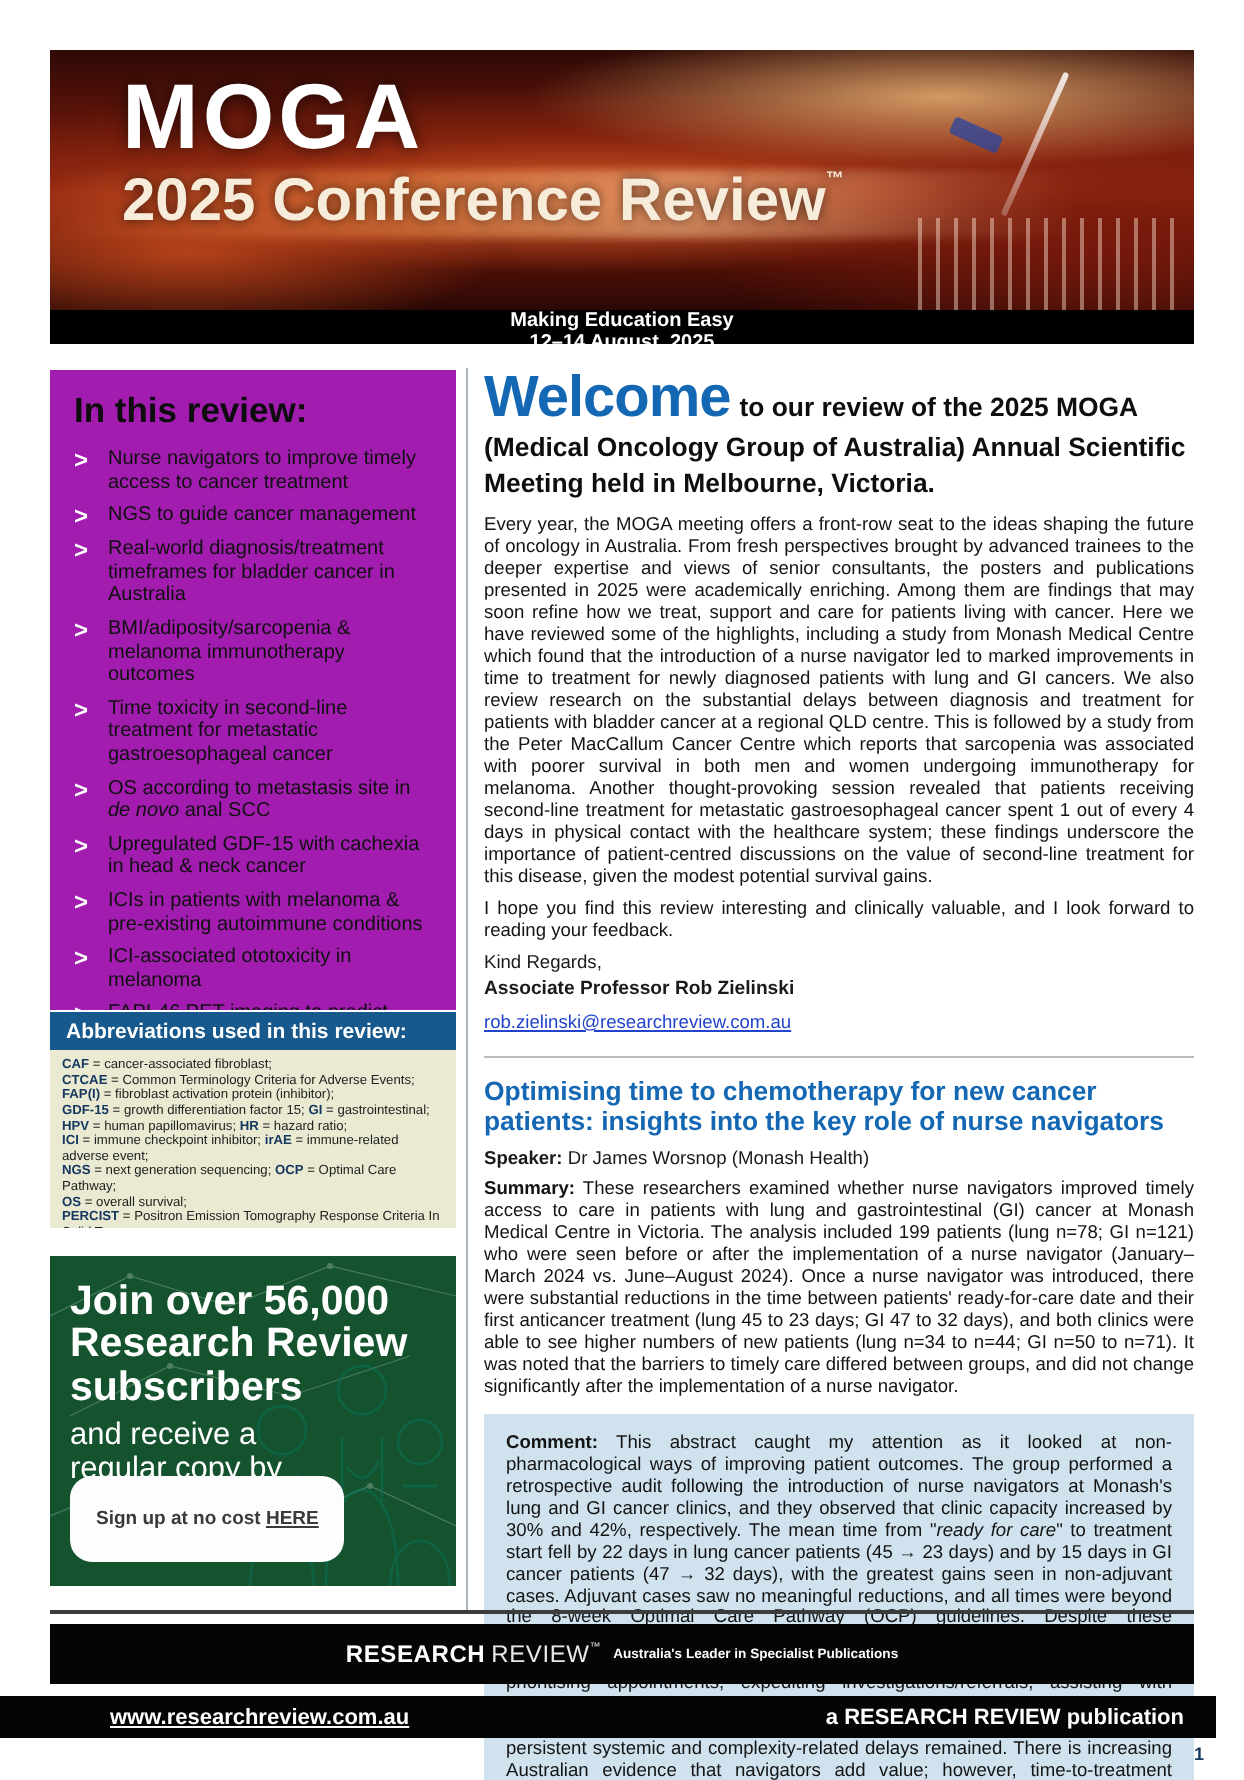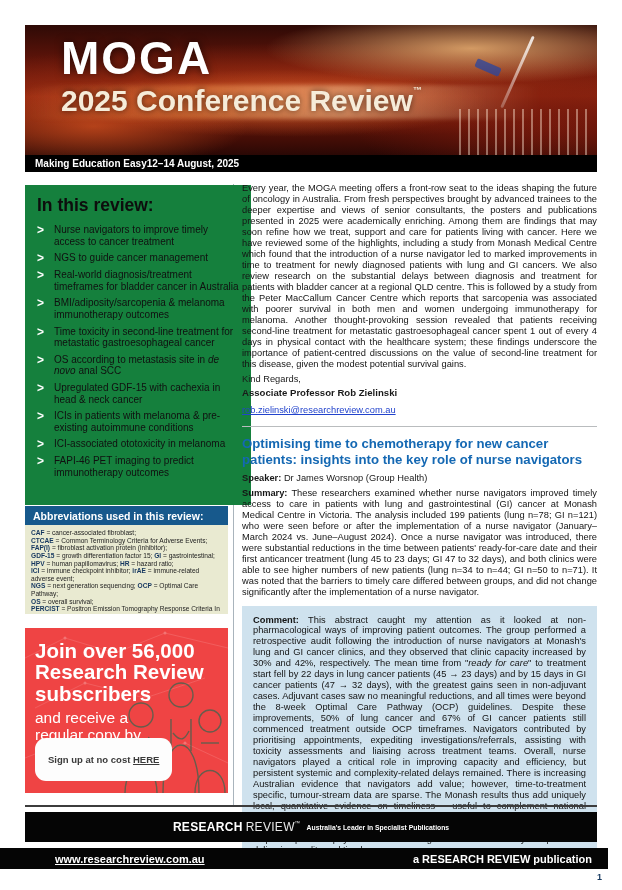--- a/index.html
+++ b/index.html
@@ -24,41 +24,41 @@
       transform:rotate(24deg);border-radius:2px;}
   .hero .pipette-band{position:absolute;right:96px;top:38px;width:26px;height:9px;background:rgba(40,70,160,.75);
       transform:rotate(24deg);border-radius:2px;}
   .hero-text{position:absolute;left:0;top:8px;width:100%;text-align:left;color:#fff;margin-left:36px;}
   .hero-title{font-size:46px;font-weight:bold;letter-spacing:2px;line-height:1.1;
       text-shadow:0 0 8px rgba(0,0,0,.6);}
   .hero-sub{font-size:30px;font-weight:bold;color:#f6ecd9;line-height:1.1;text-shadow:0 0 6px rgba(0,0,0,.6);}
   .hero-sub sup{font-size:9px;vertical-align:18px;}
   .topstrip{position:absolute;left:25px;top:155px;width:572px;height:17px;background:#000;color:#fff;
       display:flex;justify-content:flex-start;align-items:center;padding:0 10px;box-sizing:border-box;
-      font-size:10px;font-weight:bold;}
+      font-size:10px;font-weight:bold;flex-direction:column;}
 
   
   .vrule{position:absolute;left:233px;top:184px;width:1px;height:621px;background:#a9b4bc;}
 
   
-  .toc-box{position:absolute;left:25px;top:185px;width:226px;height:320px;background:#15803d;
+  .toc-box{position:absolute;left:25px;top:185px;width:203px;height:320px;background:#a21caf;
       box-sizing:border-box;padding:10px 10px 6px 12px;overflow:hidden;}
   .toc-title{font-size:17.5px;font-weight:bold;color:#0d0d0d;margin:0 0 8px 0;}
   .toc-item{display:flex;gap:7px;margin-bottom:5px;}
   .chev{color:#fff;font-weight:900;font-size:12px;line-height:1;flex:0 0 10px;}
   .toc-text{font-size:10px;line-height:1.16;color:#101010;}
 
   .abbr-head{position:absolute;left:25px;top:506px;width:203px;height:19px;background:#17598c;color:#fff;
       font-size:10.5px;font-weight:bold;display:flex;align-items:center;padding:0 0 0 8px;box-sizing:border-box;}
   .abbr-body{position:absolute;left:25px;top:525px;width:203px;height:89px;background:#e9ead1;
       box-sizing:border-box;padding:4px 6px;overflow:hidden;}
   .abbr-line{font-size:6.6px;line-height:1.16;color:#222;}
   .abbr-line b{color:#14365f;}
 
-  .subscribe{position:absolute;left:25px;top:628px;width:203px;height:165px;background:#ef4444;
+  .subscribe{position:absolute;left:25px;top:628px;width:203px;height:165px;background:#14532d;
       box-sizing:border-box;padding:12px 10px;overflow:hidden;color:#fff;}
   .sub-headline{font-size:20.5px;font-weight:bold;line-height:1.04;position:relative;z-index:2;}
   .sub-subline{font-size:15.5px;line-height:1.12;margin-top:5px;width:120px;position:relative;z-index:2;}
   .sub-btn{position:absolute;left:10px;bottom:12px;background:#fdfdfd;border:none;border-radius:11px;
       padding:16px 13px;font-family:"Liberation Sans",sans-serif;font-size:9.5px;font-weight:bold;color:#3a3a3a;z-index:3;cursor:pointer;}
   .sub-btn u{font-weight:bold;}
   .doctors{position:absolute;right:2px;bottom:0;z-index:1;opacity:.8;}
   .mesh{position:absolute;inset:0;z-index:0;opacity:.25;}
 
   
@@ -201,27 +201,32 @@
           <path d="M62,60 C70,70 74,66 78,58"></path>
         <circle cx="99" cy="48" r="11"></circle>
           <path d="M84,120 C84,90 114,90 114,120"></path>
           <path d="M90,70 L108,70"></path>
       </g>
     </svg>
     <button class="sub-btn"><span>Sign up at no cost </span><u>HERE</u></button>
   </div>
 
   <div class="main">
+    <p class="welcome-head">
+      <span class="welcome-big">Welcome</span>
+      <span class="welcome-bold"> <span>to our review of the 2025 MOGA (Medical Oncology Group of Australia) Annual Scientific Meeting held in Melbourne, Victoria.</span></span>
+    </p>
     <p class="body-text">Every year, the MOGA meeting offers a front-row seat to the ideas shaping the future of oncology in Australia. From fresh perspectives brought by advanced trainees to the deeper expertise and views of senior consultants, the posters and publications presented in 2025 were academically enriching. Among them are findings that may soon refine how we treat, support and care for patients living with cancer. Here we have reviewed some of the highlights, including a study from Monash Medical Centre which found that the introduction of a nurse navigator led to marked improvements in time to treatment for newly diagnosed patients with lung and GI cancers. We also review research on the substantial delays between diagnosis and treatment for patients with bladder cancer at a regional QLD centre. This is followed by a study from the Peter MacCallum Cancer Centre which reports that sarcopenia was associated with poorer survival in both men and women undergoing immunotherapy for melanoma. Another thought-provoking session revealed that patients receiving second-line treatment for metastatic gastroesophageal cancer spent 1 out of every 4 days in physical contact with the healthcare system; these findings underscore the importance of patient-centred discussions on the value of second-line treatment for this disease, given the modest potential survival gains.</p>
+    <p class="body-text">I hope you find this review interesting and clinically valuable, and I look forward to reading your feedback.</p>
     <p class="regards">Kind Regards,</p>
     <p class="author">Associate Professor Rob Zielinski</p>
     <a class="email" href="#">rob.zielinski@researchreview.com.au</a>
     <hr class="hdivider">
     <h3 class="art-title">Optimising time to chemotherapy for new cancer patients: insights into the key role of nurse navigators</h3>
-    <p class="meta-line"><b>Speaker:</b> <span>Dr James Worsnop (Group Health)</span></p>
+    <p class="meta-line"><b>Speaker:</b> <span>Dr James Worsnop (Monash Health)</span></p>
     <p class="body-text"><b>Summary:</b> <span>These researchers examined whether nurse navigators improved timely access to care in patients with lung and gastrointestinal (GI) cancer at Monash Medical Centre in Victoria. The analysis included 199 patients (lung n=78; GI n=121) who were seen before or after the implementation of a nurse navigator (January–March 2024 vs. June–August 2024). Once a nurse navigator was introduced, there were substantial reductions in the time between patients' ready-for-care date and their first anticancer treatment (lung 45 to 23 days; GI 47 to 32 days), and both clinics were able to see higher numbers of new patients (lung n=34 to n=44; GI n=50 to n=71). It was noted that the barriers to timely care differed between groups, and did not change significantly after the implementation of a nurse navigator.</span></p>
     <div class="comment-box">
       <p class="body-text"><b>Comment:</b> <span>This abstract caught my attention as it looked at non-pharmacological ways of improving patient outcomes. The group performed a retrospective audit following the introduction of nurse navigators at Monash's lung and GI cancer clinics, and they observed that clinic capacity increased by 30% and 42%, respectively. The mean time from "<i>ready for care</i>" to treatment start fell by 22 days in lung cancer patients (45 → 23 days) and by 15 days in GI cancer patients (47 → 32 days), with the greatest gains seen in non-adjuvant cases. Adjuvant cases saw no meaningful reductions, and all times were beyond the 8-week Optimal Care Pathway (OCP) guidelines. Despite these improvements, 50% of lung cancer and 67% of GI cancer patients still commenced treatment outside OCP timeframes. Navigators contributed by prioritising appointments, expediting investigations/referrals, assisting with toxicity assessments and liaising across treatment teams. Overall, nurse navigators played a critical role in improving capacity and efficiency, but persistent systemic and complexity-related delays remained. There is increasing Australian evidence that navigators add value; however, time-to-treatment specific, tumour-stream data are sparse. The Monash results thus add uniquely local, quantitative evidence on timeliness – useful to complement national narratives and justify introducing navigator resources in lung and GI cancer clinics. Further evidence in other centres, including regional units, would be helpful to prove to payers that nurse navigators are a mandatory component of delivering quality and timely cancer care.</span></p>
     </div>
     
   </div>
 
   <div class="botrule"></div>
   <div class="logobar">
     <span class="lb-bold">RESEARCH</span>

